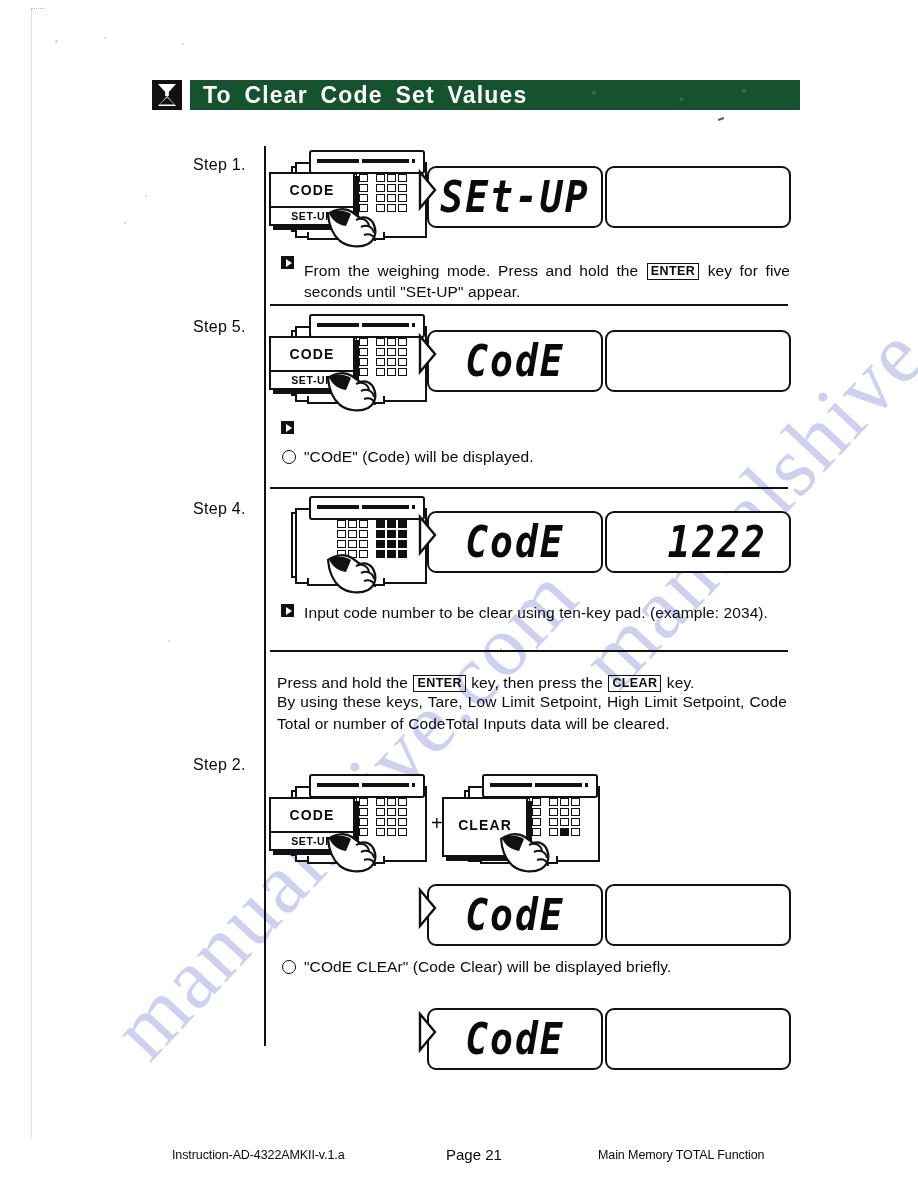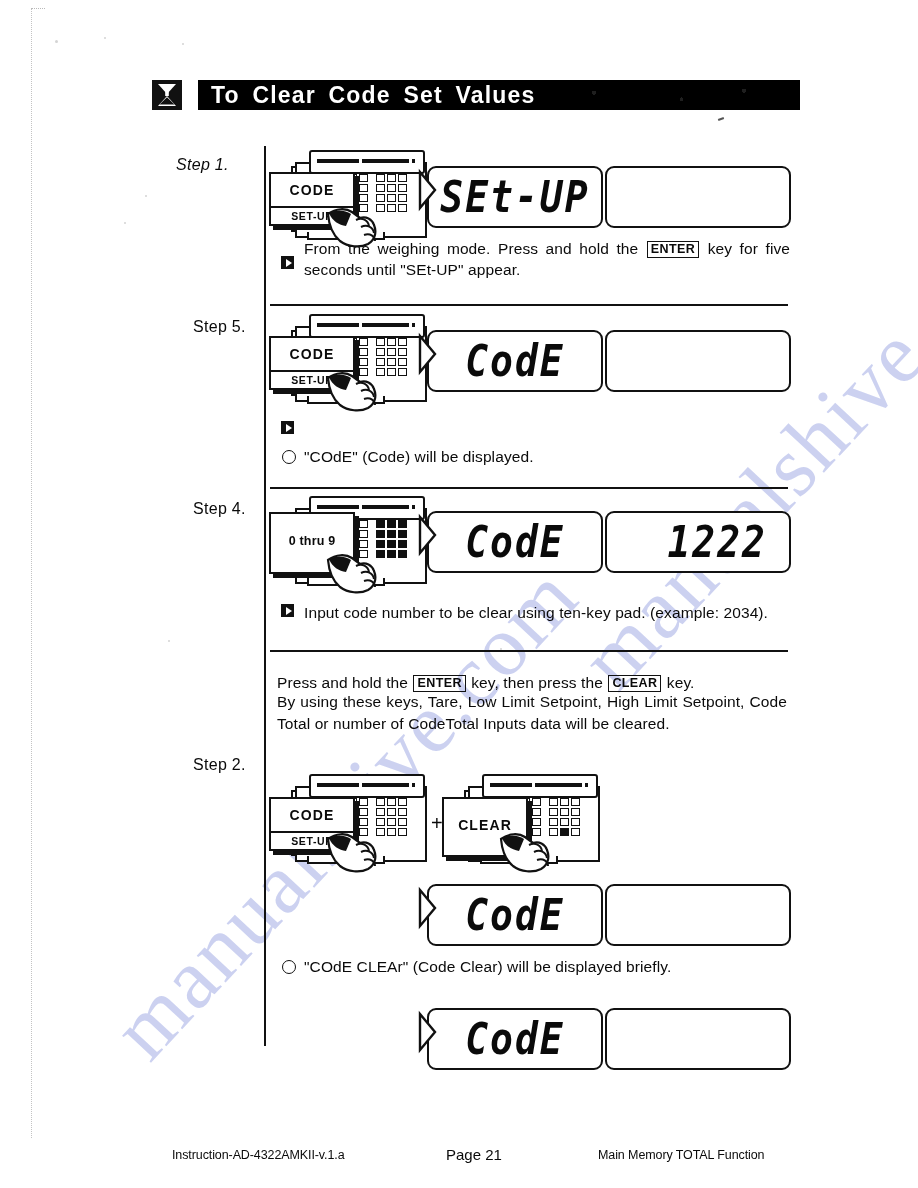--- a/index.html
+++ b/index.html
@@ -29,21 +29,21 @@
 
   
   #page{position:absolute;left:0;top:0;width:918px;height:1188px;z-index:5;}
 
   
   #header-bar{position:absolute;left:152px;top:80px;width:648px;height:30px;
     display:flex;align-items:stretch;}
   #header-icon{width:30px;height:30px;background:#111;position:relative;
     flex:0 0 30px;}
   #header-icon svg{position:absolute;left:4px;top:3px;}
-  #header-title-box{flex:1 1 auto;background:#000000;margin-left:16px;
+  #header-title-box{flex:1 1 auto;background:#14532d;margin-left:8px;
     display:flex;align-items:center;position:relative;overflow:hidden;}
   #header-title{color:#fff;font-size:23px;font-weight:700;
     letter-spacing:1.2px;word-spacing:5px;padding-left:13px;
     font-family:"Liberation Sans",sans-serif;}
   #header-smudge{position:absolute;right:6px;top:4px;width:250px;height:22px;
     opacity:.12;background:
       radial-gradient(circle at 20% 40%,#fff 0 2px,transparent 2px),
       radial-gradient(circle at 55% 70%,#fff 0 2px,transparent 2px),
       radial-gradient(circle at 80% 30%,#fff 0 2px,transparent 2px);}
   #header-tick{position:absolute;left:718px;top:118px;width:6px;height:2px;
@@ -155,21 +155,21 @@
     </div>
     <div id="header-title-box">
       <div id="header-title">To Clear Code Set Values</div>
       <div id="header-smudge"></div>
     </div>
   </div>
   <div id="header-tick"></div>
 
   <div id="column-rule"></div>
 
-  <div class="step-label" style="left:176px;top:156px;font-style:italic;">Step 1.</div>
+  <div class="step-label" style="left:193px;top:156px;">Step 1.</div>
 
   <div class="device" style="left:277px;top:148px;">
     <div class="dev-body-shadow"></div>
     <div class="dev-body"></div>
     <div class="dev-lcd-frame">
       <div class="dev-lcd-bar"></div>
     </div>
     <div class="keygrid kg-left">
       <div class="k"></div>
         <div class="k"></div>
@@ -222,21 +222,21 @@
   <div class="lcd" style="left:427px;top:166px;width:172px;height:58px;">
     <div class="lcd-text">SEt-UP</div>
   </div>
   <div class="lcd right" style="left:605px;top:166px;width:182px;height:58px;">
     <div class="lcd-text"></div>
   </div>
 
   <div class="bullet-sq" style="left:281px;top:256px;">
       <i></i>
     </div>
-  <div class="para just" style="left:304px;top:238px;width:486px;">
+  <div class="para just" style="left:304px;top:260px;width:486px;">
     <span>From the weighing mode. Press and hold the </span><span class="keycap">ENTER</span><span> key for five seconds until "SEt-UP" appear.</span>
   </div>
 
   <div class="sep" style="left:270px;top:304px;width:518px;"></div>
 
   <div class="step-label" style="left:193px;top:318px;">Step 5.</div>
 
   <div class="device" style="left:277px;top:312px;">
     <div class="dev-body-shadow"></div>
     <div class="dev-body"></div>
@@ -338,23 +338,20 @@
         <div class="k on"></div>
       <div class="k on"></div>
         <div class="k on"></div>
         <div class="k on"></div>
       <div class="k on"></div>
         <div class="k on"></div>
         <div class="k on"></div>
     </div>
     <div class="dev-foot"></div>
   </div>
-  <div class="callout" style="left:269px;top:512px;width:82px;height:58px;">
-    <div class="c-main" style="height:54px;font-size:12.5px;letter-spacing:.2px;">0 thru 9</div>
-  </div>
   <div class="hand" style="left:326px;top:552px;">
     <svg width="58" height="42" viewBox="0 0 58 42" aria-hidden="true">
       <path d="M2 8 C10 2 20 2 26 6 L34 12 C40 10 46 13 48 19 C51 26 49 34 42 38 C34 42 22 41 14 35 C8 30 3 20 2 8 Z" fill="#fff" stroke="#111" stroke-width="2.2"></path>
       <path d="M30 14 C36 11 42 14 43 20" fill="none" stroke="#111" stroke-width="2"></path>
       <path d="M35 21 C41 18 47 21 48 27" fill="none" stroke="#111" stroke-width="2"></path>
       <path d="M38 29 C44 27 49 30 49 35" fill="none" stroke="#111" stroke-width="2"></path>
       <path d="M3 7 C11 3 19 4 25 8 L20 20 C13 19 6 15 3 7 Z" fill="#111"></path>
     </svg>
   </div>
 

